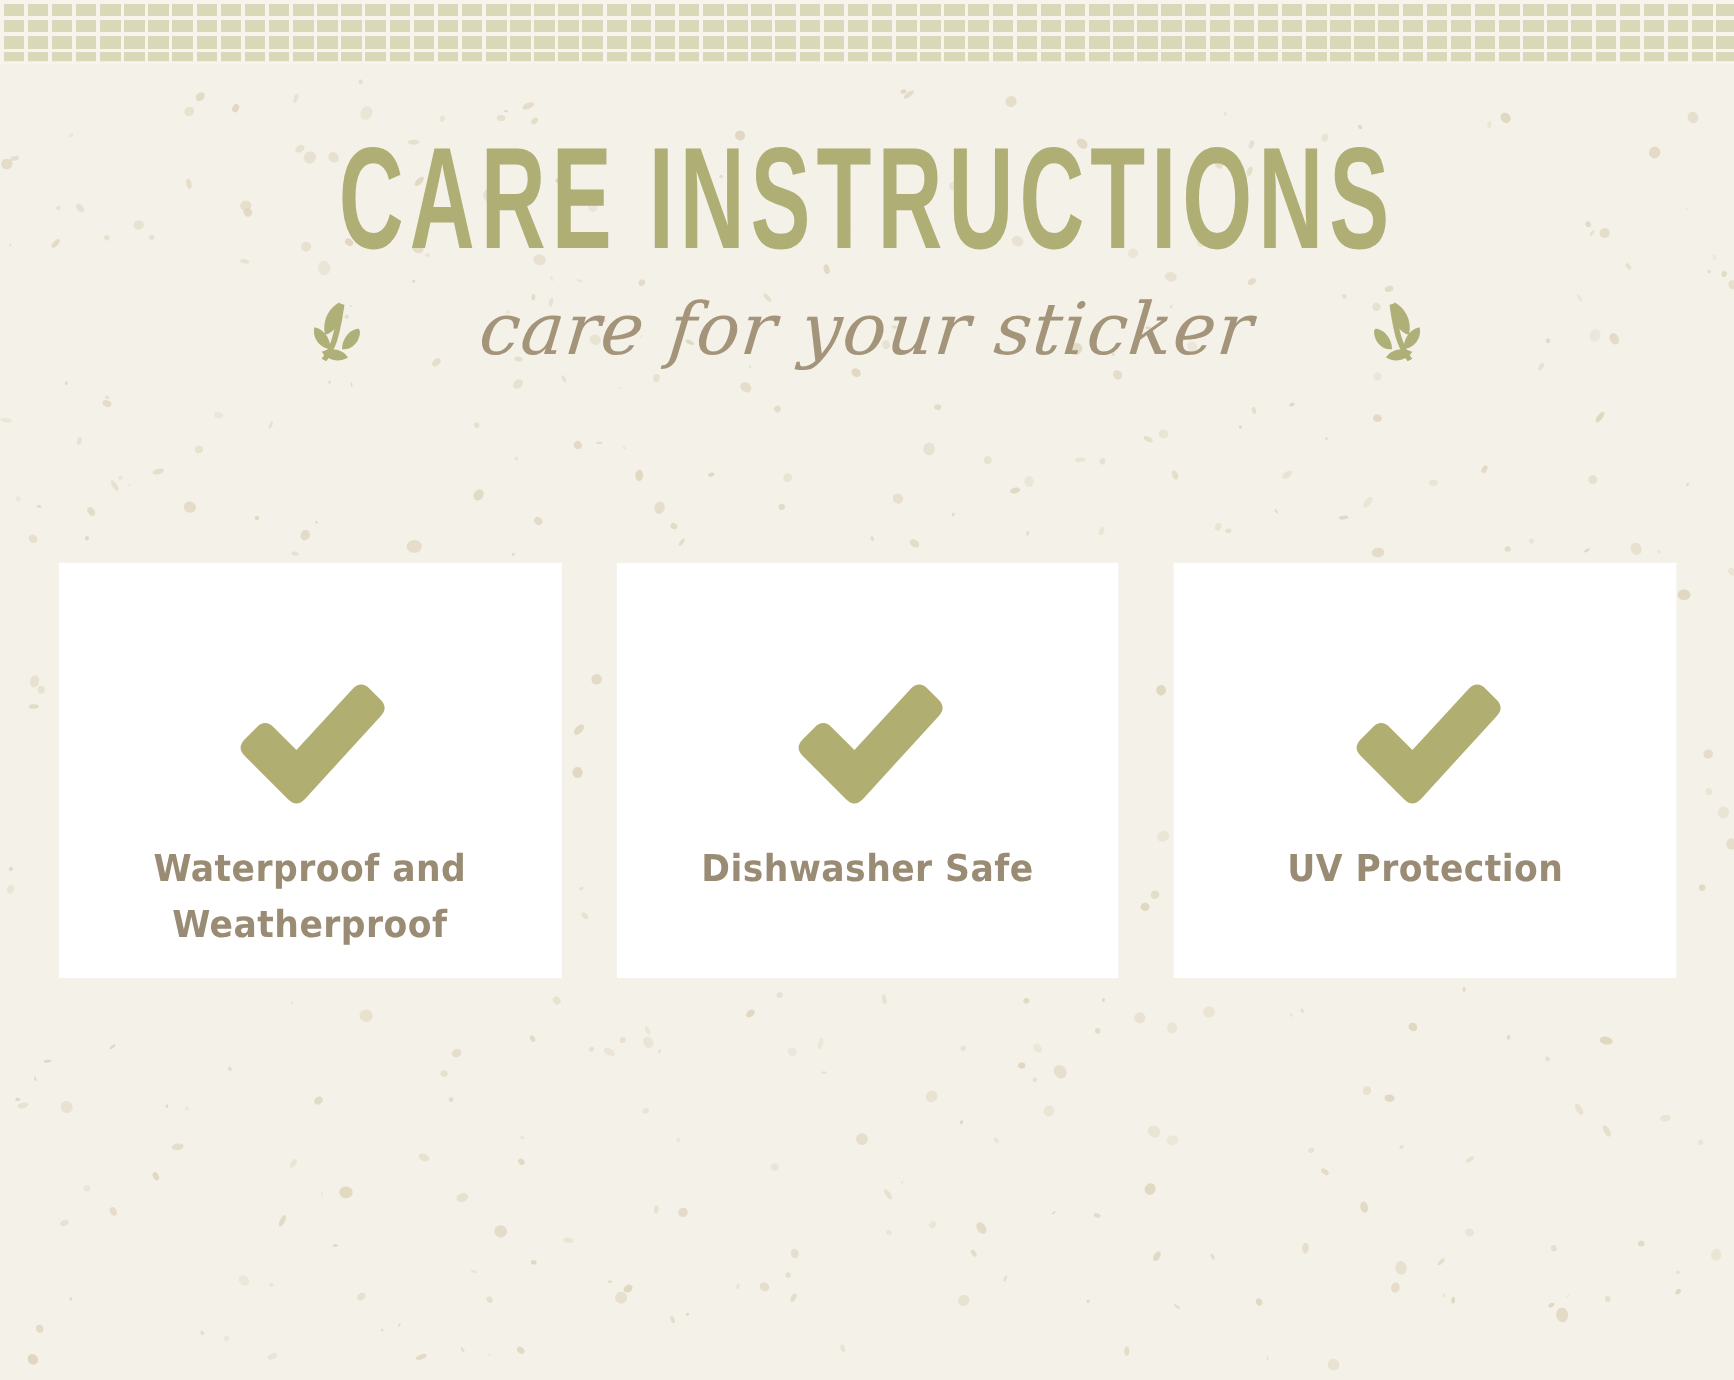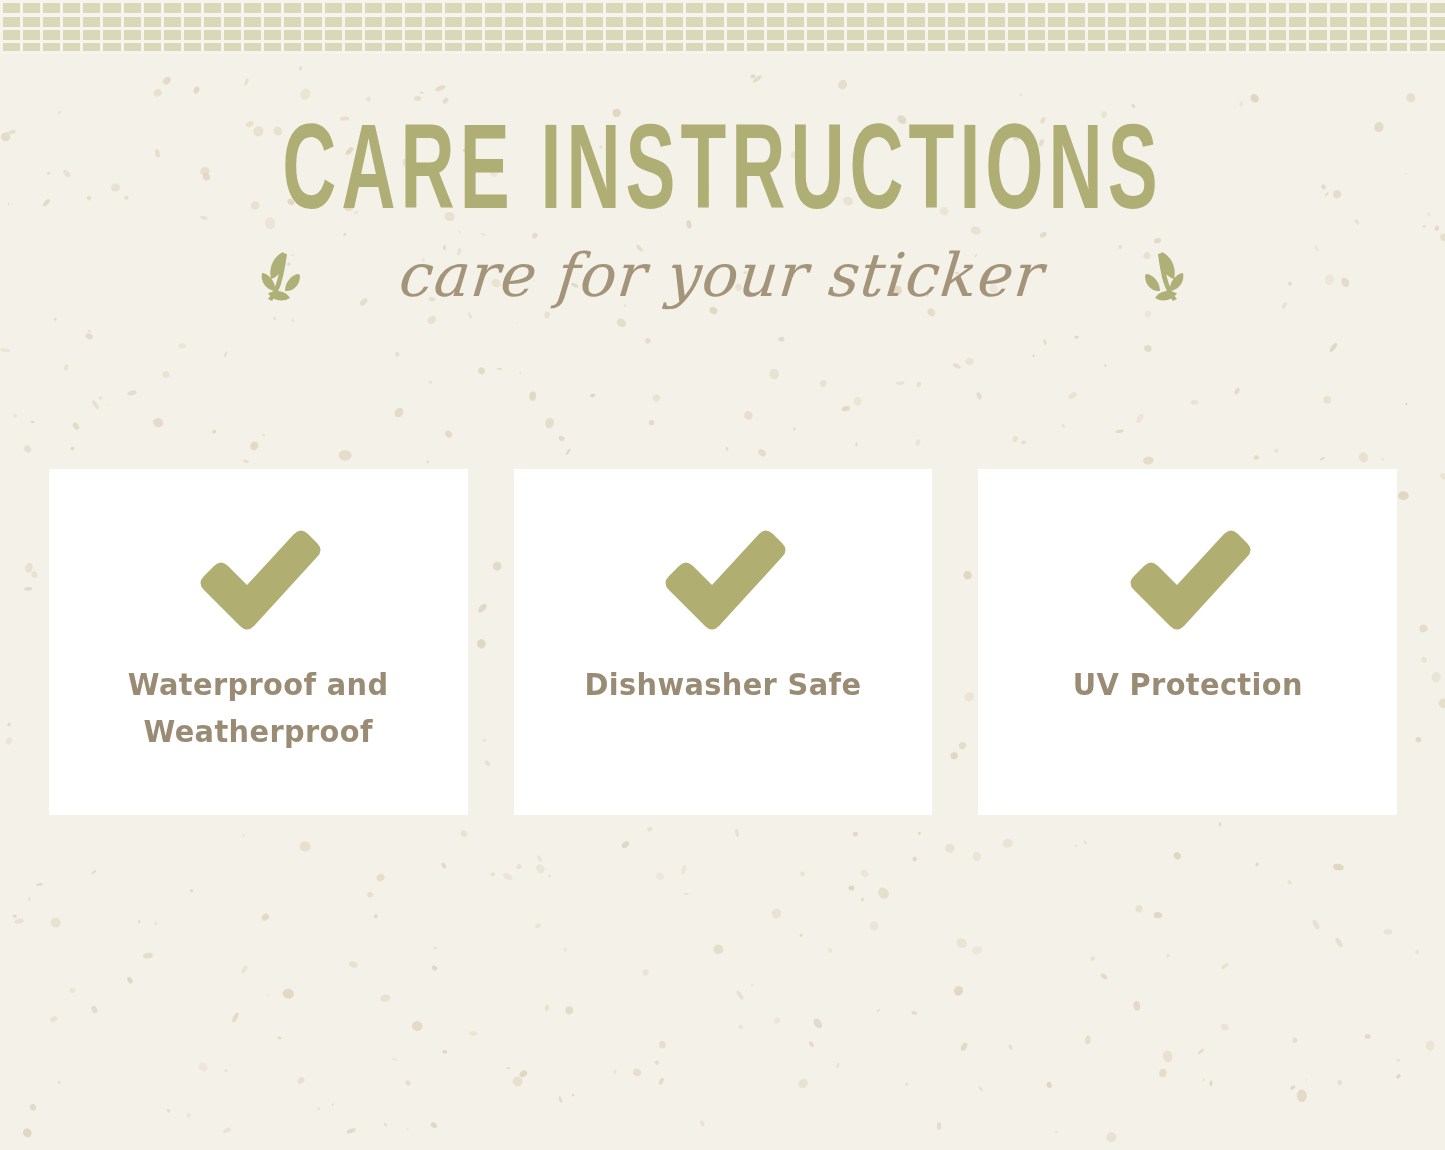--- a/index.html
+++ b/index.html
@@ -114,21 +114,21 @@
     gap:46px;
     z-index:4;
   }
 
   .feature-card {
     flex:1 1 0;
     background:#FFFFFF;
     display:flex;
     flex-direction:column;
     align-items:center;
-    padding-top:52px;
+    padding-top:92px;
   }
 
   .check-icon { display:block; }
 
   .card-label {
     margin-top:30px;
     font-family:"DejaVu Sans", sans-serif;
     font-weight:700;
     font-size:31px;
     line-height:1.5;

